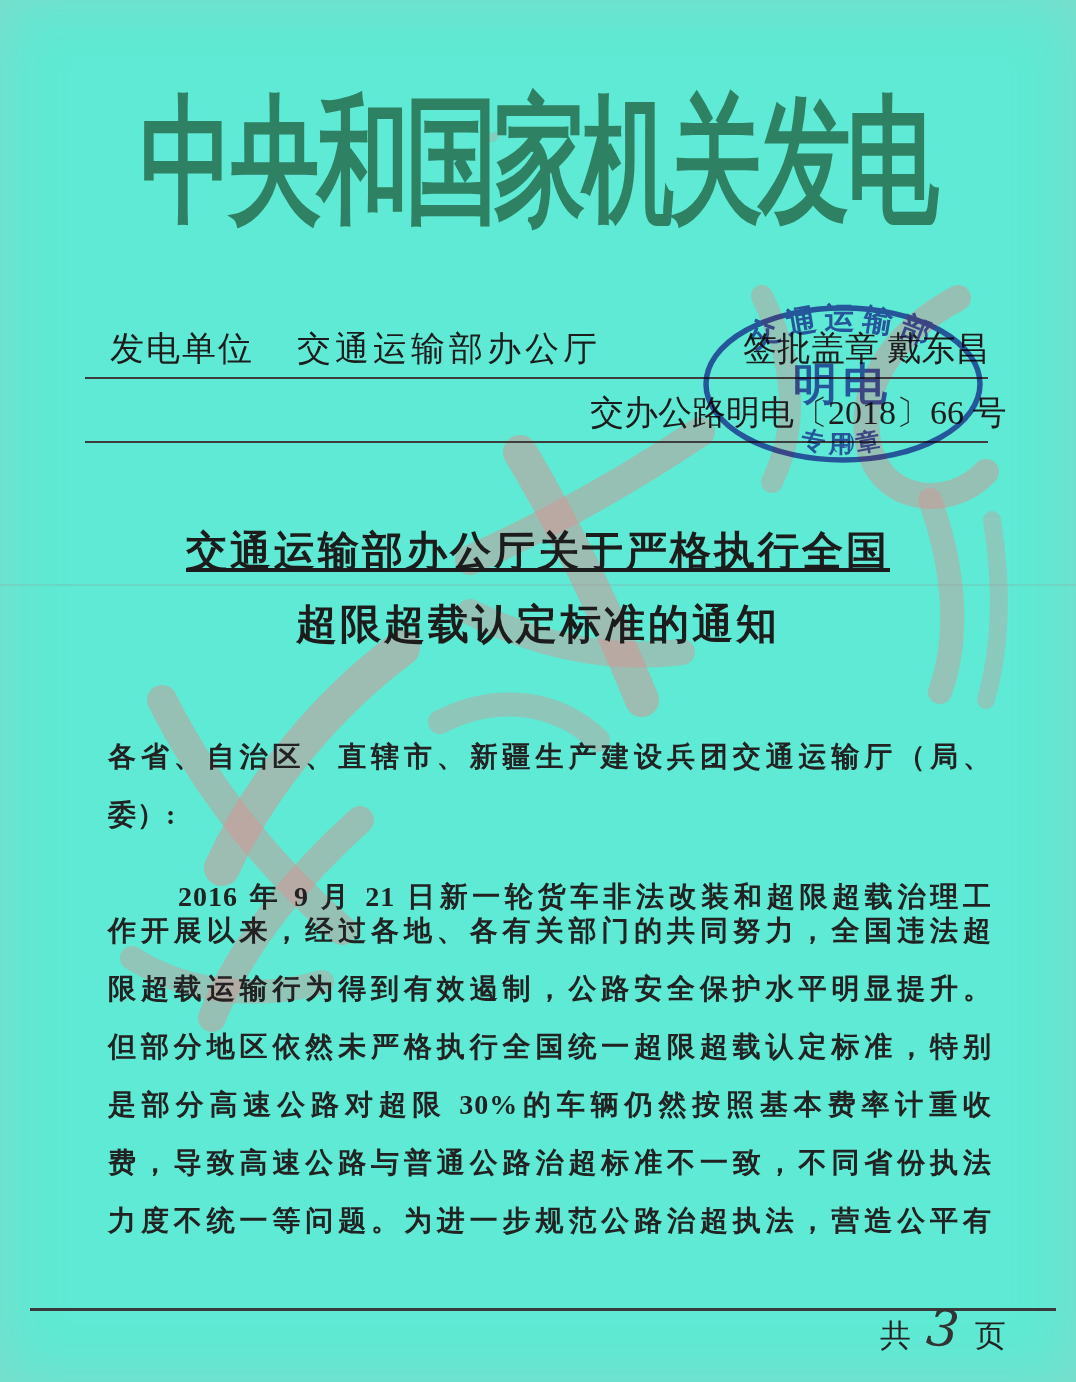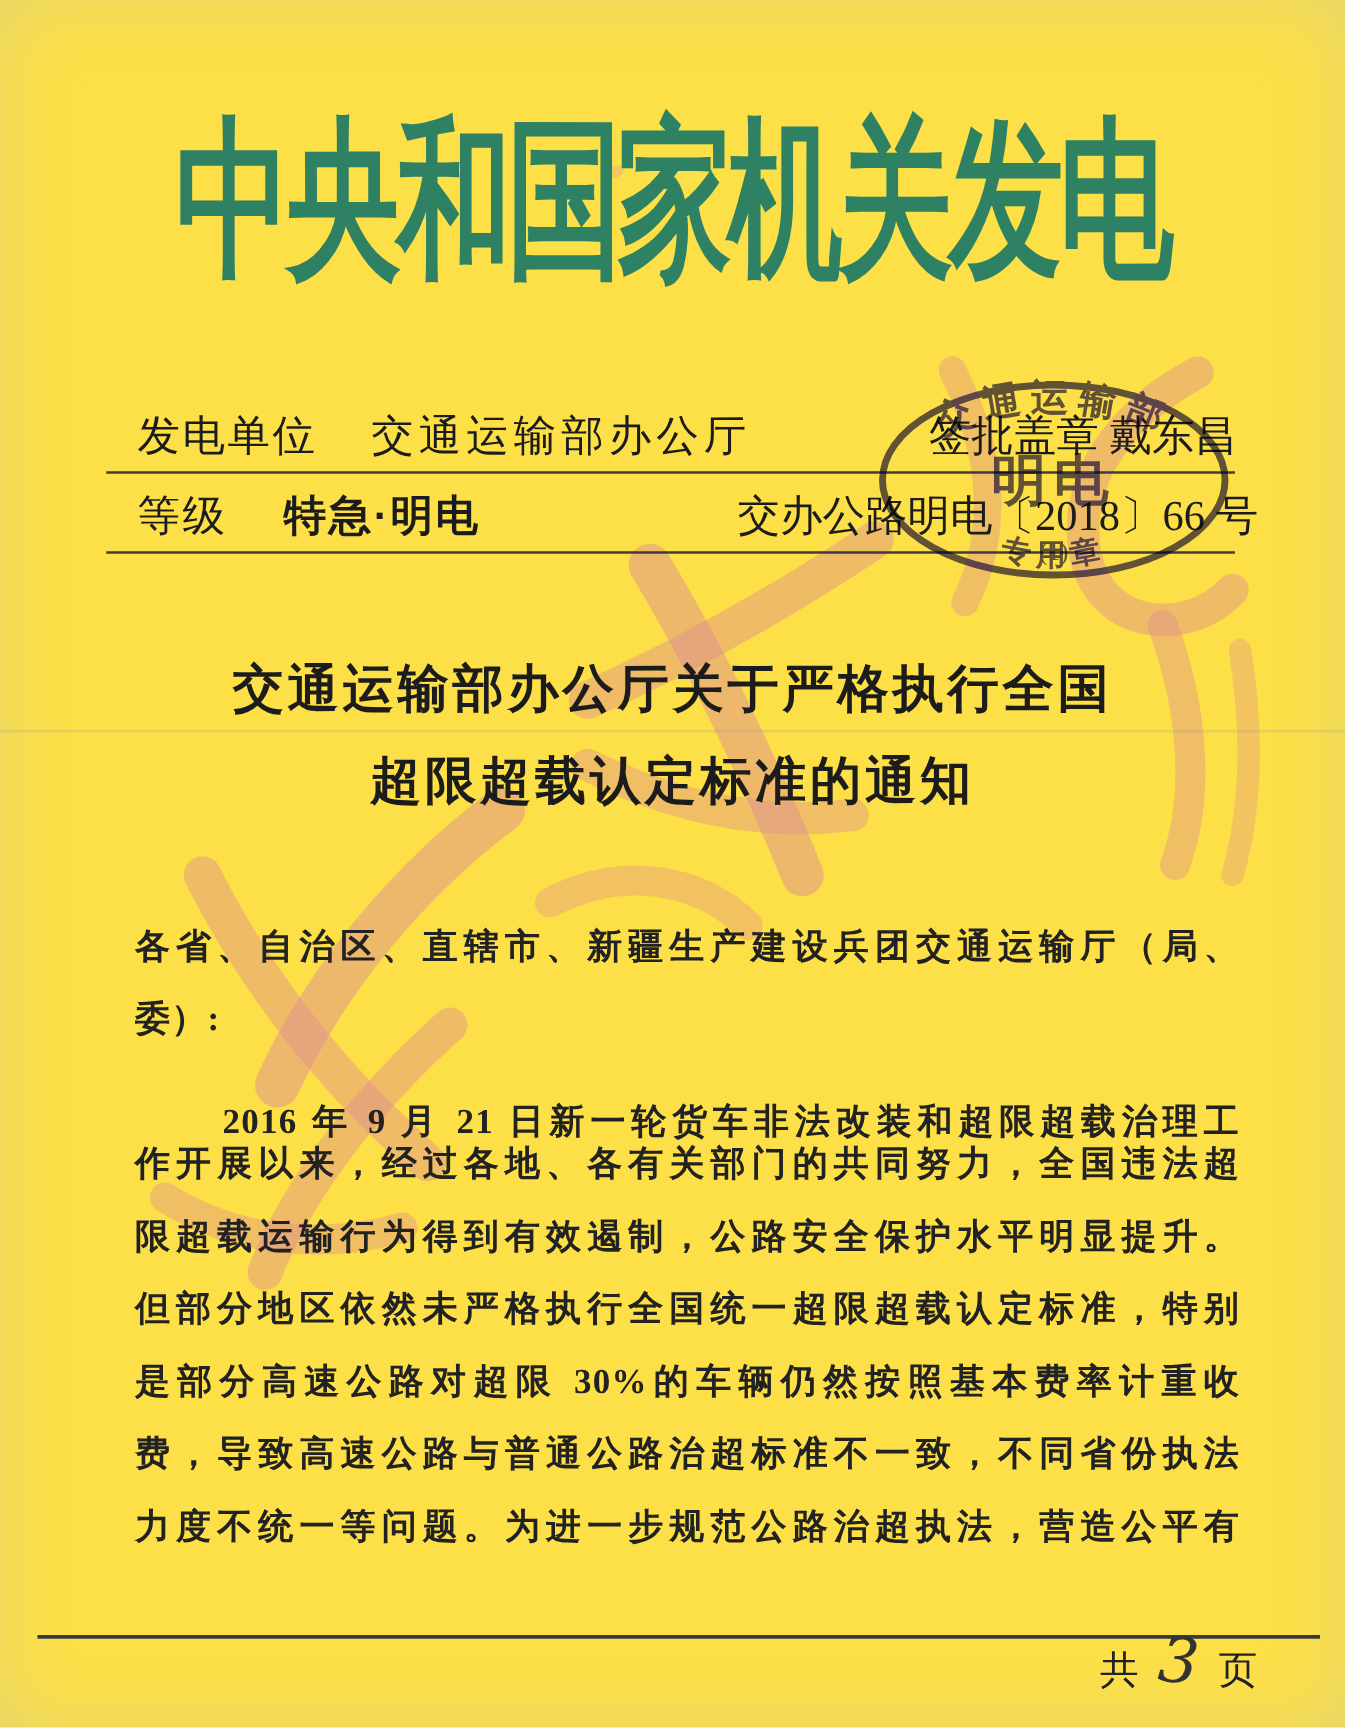--- a/index.html
+++ b/index.html
@@ -1,37 +1,37 @@
 <!DOCTYPE html>
 <html><head>
 <meta charset="utf-8">
 <style>
   html,body{margin:0;padding:0;}
   body{width:1076px;height:1382px;overflow:hidden;background:#ffffff;
        font-family:"Liberation Serif","DejaVu Serif",serif;}
-  .page{position:relative;width:1076px;height:1382px;background:#fde047;
+  .page{position:relative;width:1076px;height:1382px;background:#5eead4;
         box-shadow:inset 0 0 60px rgba(190,188,182,.35);}
   
   .watermark{position:absolute;left:0;top:0;width:1076px;height:1382px;z-index:1;pointer-events:none;}
   
   .content{position:absolute;left:0;top:0;width:1076px;height:1382px;z-index:2;color:#1c1c1c;}
   .masthead{position:absolute;top:62px;left:0;width:1076px;height:200px;line-height:200px;
             text-align:center;font-size:100px;font-weight:bold;color:#2f8163;
             transform:scale(.92,1.38);transform-origin:50% 50%;letter-spacing:-4px;white-space:nowrap;}
   .scan-line{position:absolute;left:0;top:584px;width:1076px;height:2px;background:rgba(150,150,150,.22);}
   .frow{position:absolute;font-size:34px;white-space:nowrap;}
   .flabel{letter-spacing:2px;margin-top:32px;}
   .fvalue{letter-spacing:4px;}
   .bold-sans{font-family:"Liberation Sans","DejaVu Sans",sans-serif;font-weight:bold;letter-spacing:2px;}
   .rule{position:absolute;left:85px;width:903px;height:2px;background:#3d3d3d;}
   .rule1{top:377px;}
   .rule2{top:441px;}
   .doc-title{position:absolute;left:0;width:1076px;text-align:center;
              font-weight:bold;font-size:41px;letter-spacing:3px;white-space:nowrap;}
-  .doc-title1{top:524px;}
+  .doc-title1{top:524px;text-decoration:underline;}
   .doc-title2{top:597px;}
   .bline{position:absolute;left:108px;width:884px;font-size:28px;letter-spacing:1px;
          text-align:justify;text-align-last:justify;white-space:nowrap;color:#222;font-weight:bold;}
   .bline.short{text-align:left;text-align-last:left;}
   .bline.indent{padding-left:70px;width:814px;margin-top:24px;}
   .footer-rule{position:absolute;left:30px;top:1308px;width:1026px;height:3px;background:#3a3a3a;}
   .footer{position:absolute;left:880px;top:1314px;width:170px;display:flex;
           align-items:baseline;gap:16px;font-size:31px;color:#222;}
   .hand-num{font-size:50px;font-style:italic;transform:rotate(6deg);line-height:30px;
             font-family:"DejaVu Serif",serif;color:#333;}
@@ -70,25 +70,20 @@
       <span class="flabel">发电单位</span>
       <span style="display:inline-block;width:26px;"></span>
       <span class="fvalue">交通运输部办公厅</span>
     </div>
     <div class="frow" style="left:743px;top:326px;">
       <span>签批盖章</span>
       <span>戴东昌</span>
     </div>
     <div class="rule rule1"></div>
 
-    <div class="frow" style="left:110px;top:390px;">
-      <span class="flabel">等级</span>
-      <span style="display:inline-block;width:28px;"></span>
-      <span class="bold-sans">特急·明电</span>
-    </div>
     <div class="frow" style="left:590px;top:390px;">
       <span>交办公路明电〔2018〕66 号</span>
     </div>
     <div class="rule rule2"></div>
 
     <div class="scan-line"></div>
 
     <div class="doc-title doc-title1">交通运输部办公厅关于严格执行全国</div>
     <div class="doc-title doc-title2">超限超载认定标准的通知</div>
 

